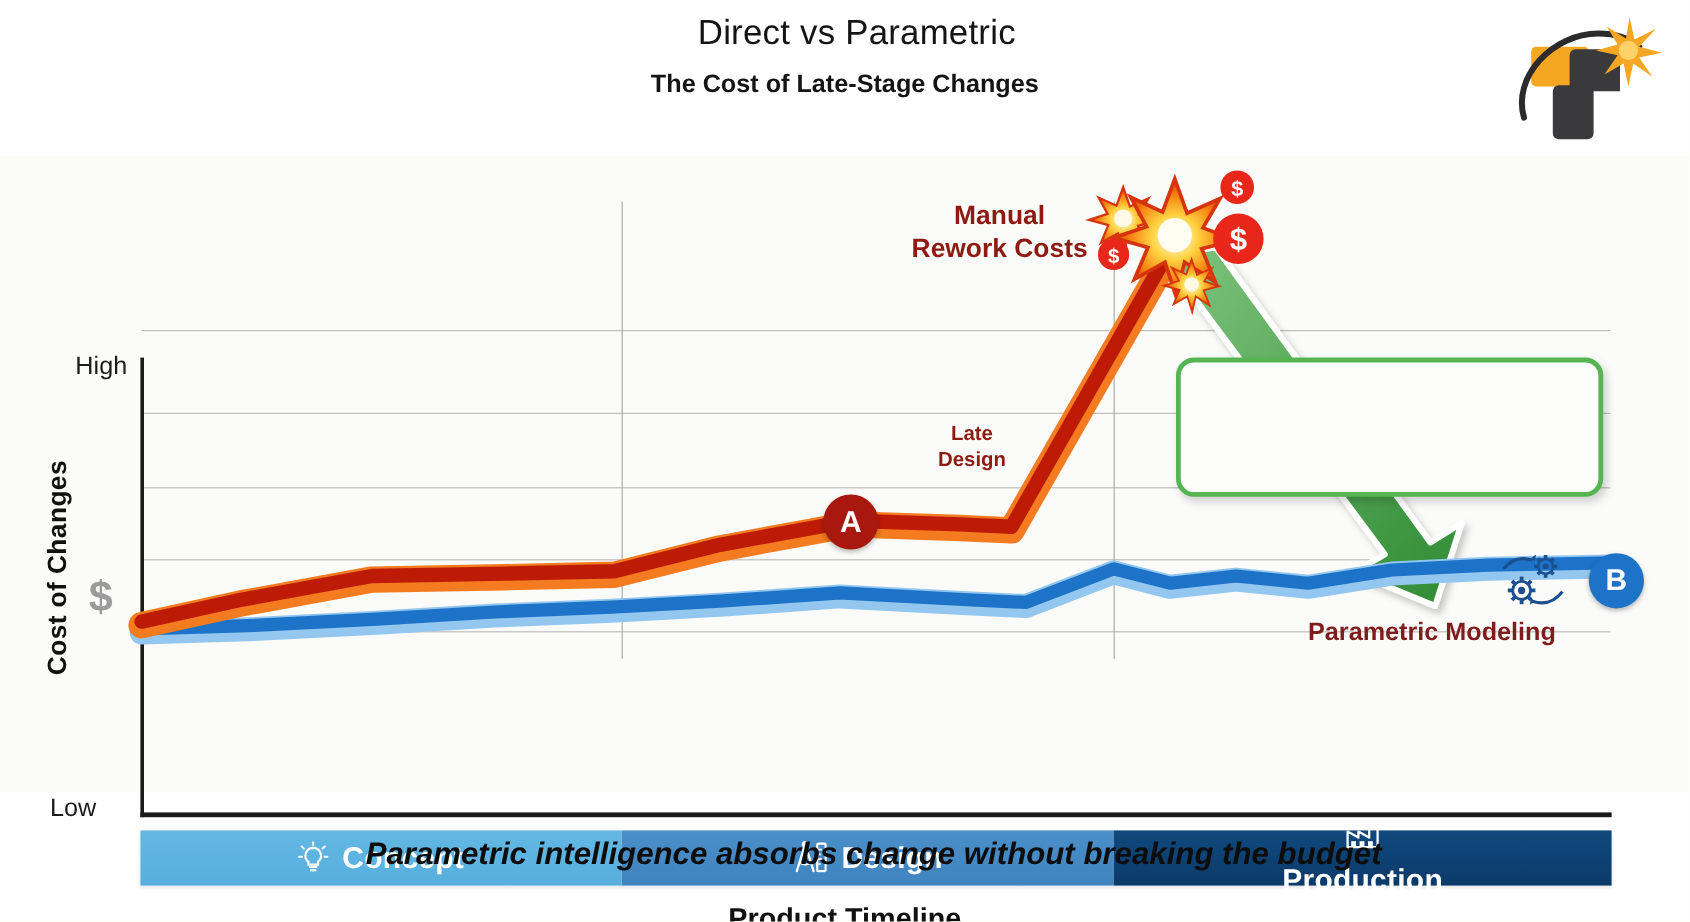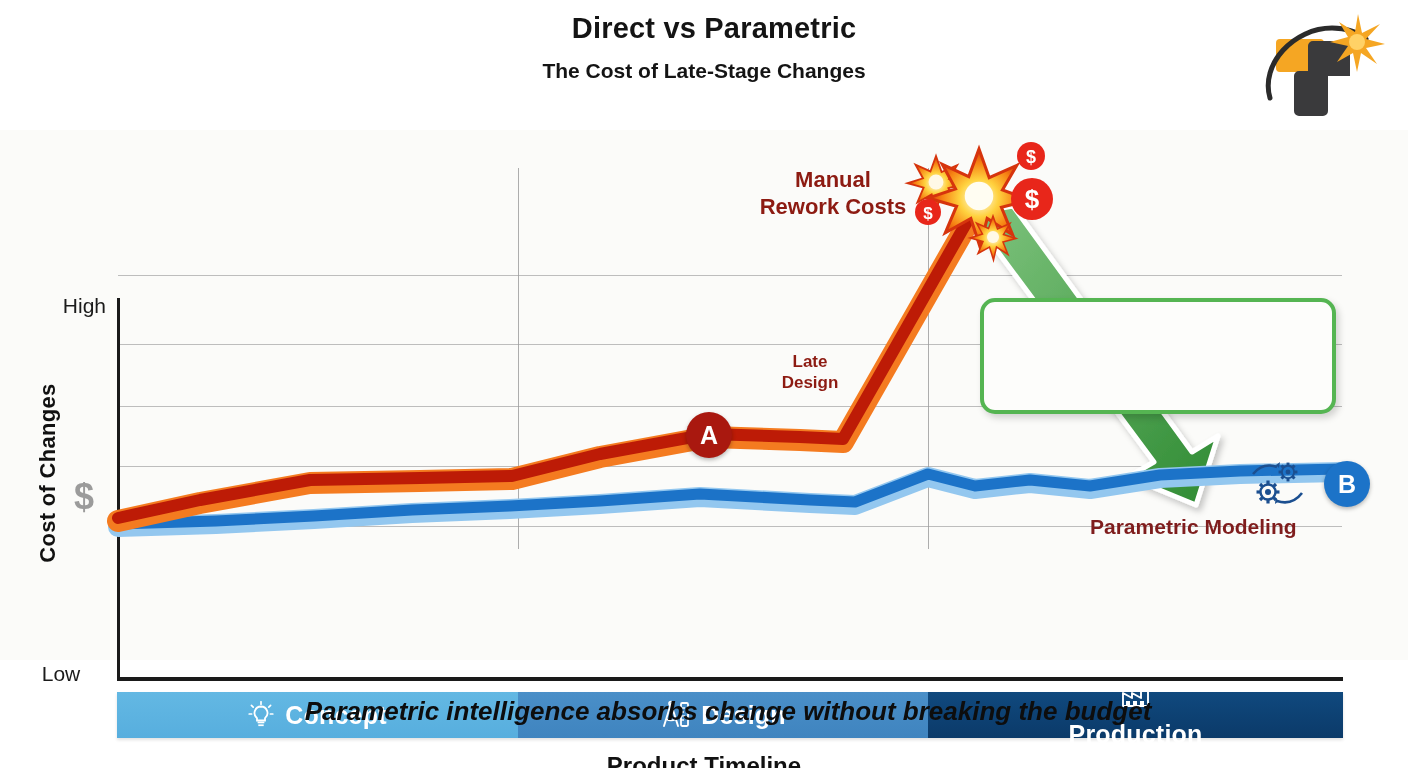--- a/index.html
+++ b/index.html
@@ -8,21 +8,21 @@
     background:#ffffff;
     font-family:"Liberation Sans", sans-serif;
     overflow:hidden;
     position:relative;
   }
   .stage{position:absolute;inset:0;width:1408px;height:768px;}
 
   
   .title-wrap{position:absolute;left:0;top:10px;width:1408px;text-align:center;}
   .title{
-    font-size:29px;font-weight:bold;color:#141414;letter-spacing:.2px;
+    font-size:29px;font-weight:normal;color:#141414;letter-spacing:.2px;
     line-height:1.28;
     padding-left:20px;
   }
   .subtitle{
     font-size:21px;font-weight:bold;color:#141414;
     line-height:1.35;margin-top:10px;
   }
 
   
   .logo{position:absolute;right:22px;top:6px;width:128px;height:122px;}

